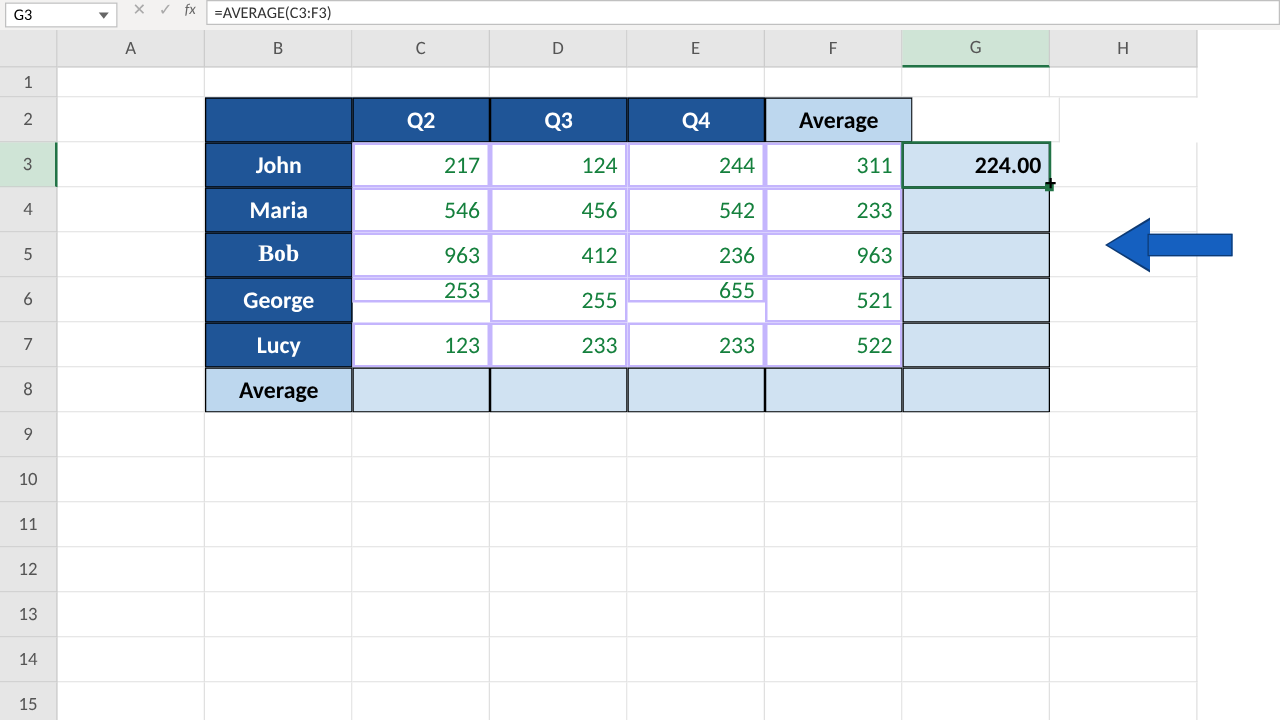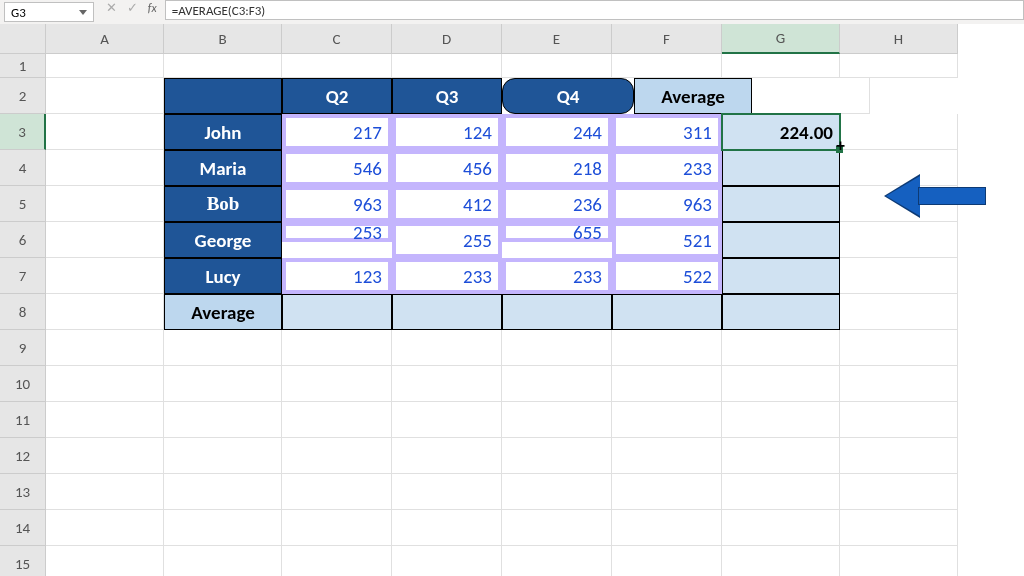--- a/index.html
+++ b/index.html
@@ -126,23 +126,23 @@
       border: 1px solid #000;
     }
     .row-name {
       background: #1f5597;
       color: #fff;
       font-weight: bold;
       justify-content: center;
       border: 1px solid #000;
     }
     .data-cell {
-      border: 4px solid #c4b5fd;
+      border: 2px solid #c4b5fd;
       justify-content: flex-end;
-      color: #1d4ed8;
+      color: #15803d;
     }
     .avg-header {
       background: #bdd7ee;
       border: 1px solid #000;
       color: #000;
       font-weight: bold;
       justify-content: center;
     }
     .avg-cell {
       background: #d0e2f2;
@@ -273,40 +273,40 @@
         <div class="cell " style="width: 110px; height: 24px;"></div>
         <div class="cell " style="width: 110px; height: 24px;"></div>
         <div class="cell " style="width: 118px; height: 24px;"></div>
         <div class="cell " style="width: 118px; height: 24px;"></div>
       </div>
       <div class="row">
         <div class="cell " style="width: 118px; height: 36px;"></div>
         <div class="cell data-header" style="width: 118px; height: 36px;"></div>
         <div class="cell data-header" style="width: 110px; height: 36px;">Q2</div>
         <div class="cell data-header" style="width: 110px; height: 36px;">Q3</div>
-        <div class="cell data-header" style="width: 132px; height: 36px; border-radius: 13px;">Q4</div>
+        <div class="cell data-header" style="width: 110px; height: 36px;">Q4</div>
         <div class="cell avg-header" style="width: 118px; height: 36px;">Average</div>
         <div class="cell " style="width: 118px; height: 36px;"></div>
       </div>
       <div class="row">
         <div class="cell " style="width: 118px; height: 36px;"></div>
         <div class="cell row-name" style="width: 118px; height: 36px;">John</div>
         <div class="cell data-cell" style="width: 110px; height: 36px;">217</div>
         <div class="cell data-cell" style="width: 110px; height: 36px;">124</div>
         <div class="cell data-cell" style="width: 110px; height: 36px;">244</div>
         <div class="cell data-cell" style="width: 110px; height: 36px;">311</div>
         <div class="cell avg-result active" style="width: 118px; height: 36px;">224.00<div class="fill-handle"></div><div class="fill-cursor">+</div></div>
         <div class="cell " style="width: 118px; height: 36px;"></div>
       </div>
       <div class="row">
         <div class="cell " style="width: 118px; height: 36px;"></div>
         <div class="cell row-name" style="width: 118px; height: 36px;">Maria</div>
         <div class="cell data-cell" style="width: 110px; height: 36px;">546</div>
         <div class="cell data-cell" style="width: 110px; height: 36px;">456</div>
-        <div class="cell data-cell" style="width: 110px; height: 36px;">218</div>
+        <div class="cell data-cell" style="width: 110px; height: 36px;">542</div>
         <div class="cell data-cell" style="width: 110px; height: 36px;">233</div>
         <div class="cell avg-cell" style="width: 118px; height: 36px;"></div>
         <div class="cell " style="width: 118px; height: 36px;"></div>
       </div>
       <div class="row">
         <div class="cell " style="width: 118px; height: 36px;"></div>
         <div class="cell row-name" style="width: 118px; height: 36px; font-family: Liberation Serif, serif;">Bob</div>
         <div class="cell data-cell" style="width: 110px; height: 36px;">963</div>
         <div class="cell data-cell" style="width: 110px; height: 36px;">412</div>
         <div class="cell data-cell" style="width: 110px; height: 36px;">236</div>

